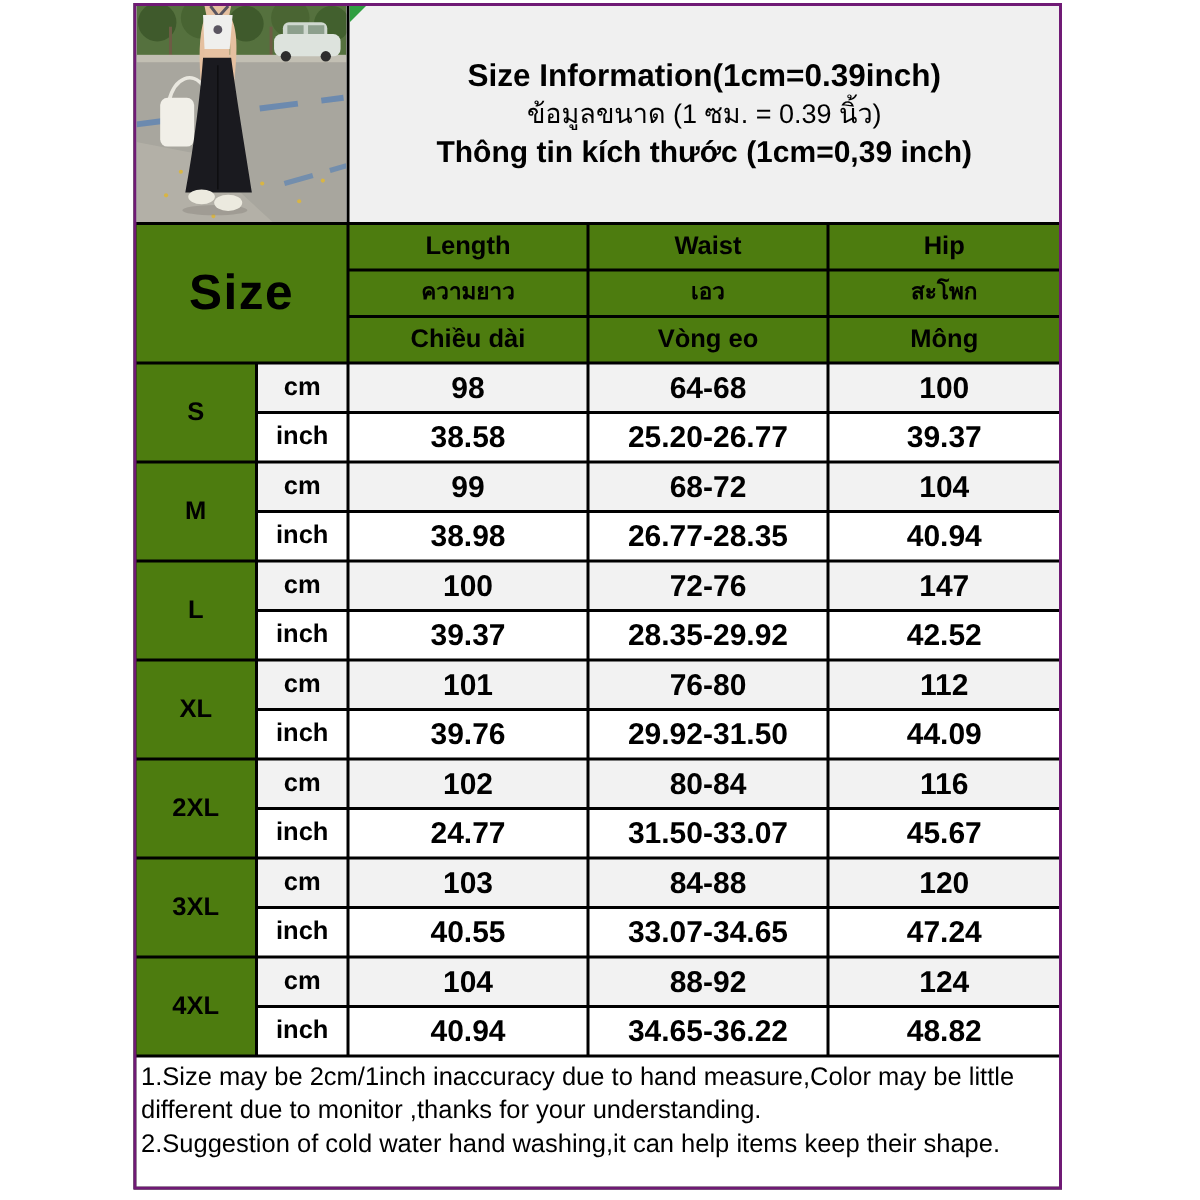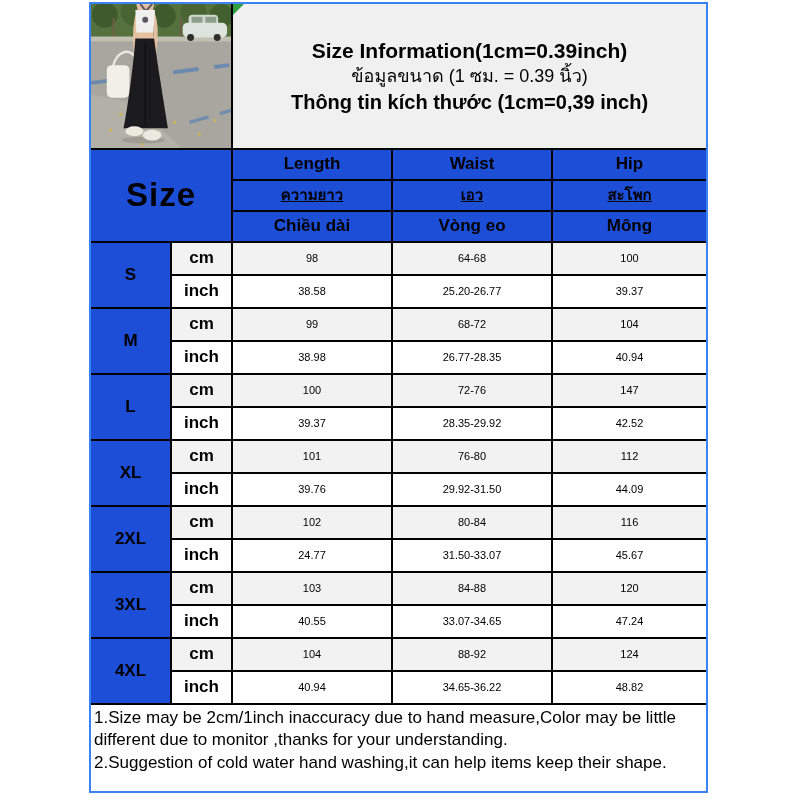--- a/index.html
+++ b/index.html
@@ -8,42 +8,42 @@
     font-family:"Liberation Sans",sans-serif;color:#000;
     position:relative;
   }
   .sheet{
     position:absolute;left:89px;top:2px;
     display:grid;
     grid-template-columns:79px 59px 158px 158px 153px;
     grid-template-rows:144px 29px 29px 29px repeat(14,31px) 86px;
     gap:2px;
     background:#000;
-    border:2px solid #3b82f6;
+    border:2px solid #701a75;
   }
   .cell{
     display:flex;align-items:center;justify-content:center;
     background:#fff;overflow:hidden;line-height:1.1;
   }
-  .hdr{background:#1d4ed8;font-weight:bold;}
+  .hdr{background:#4d7c0f;font-weight:bold;}
   .titlecell{background:#f0f0f0;flex-direction:column;position:relative;}
   .title-en{font-weight:bold;font-size:21px;margin:2px 0;}
   .title-th{font-weight:normal;font-size:18px;margin:3px 0;}
   .title-vi{font-weight:bold;font-size:20px;margin:2px 0;}
   .flag{position:absolute;left:0;top:0;width:0;height:0;
         border-top:11px solid #2f9e41;border-right:11px solid transparent;}
   .size-big{font-size:33px;font-weight:bold;letter-spacing:1px;}
   .colhead{font-size:17px;}
-  .th-sm{font-size:15px;text-decoration:underline;}
+  .th-sm{font-size:15px;}
   .vi-h{font-size:17px;}
   .size-label{font-size:17px;}
   .unit{font-weight:bold;font-size:17px;}
   .cm-row{background:#f2f2f2;}
   .inch-row{background:#ffffff;}
-  .val{font-size:11px;font-weight:normal;}
+  .val{font-size:20px;font-weight:bold;}
   .photocell{padding:0;background:#fff;}
   .photocell svg{display:block;width:100%;height:100%;}
   .attention{
     grid-column:1/6;grid-row:19;background:#fff;
     display:block;padding:2px 4px 0 3px;
     font-size:17px;line-height:1.32;text-align:left;
   }
 </style>
 </head>
 <body>

